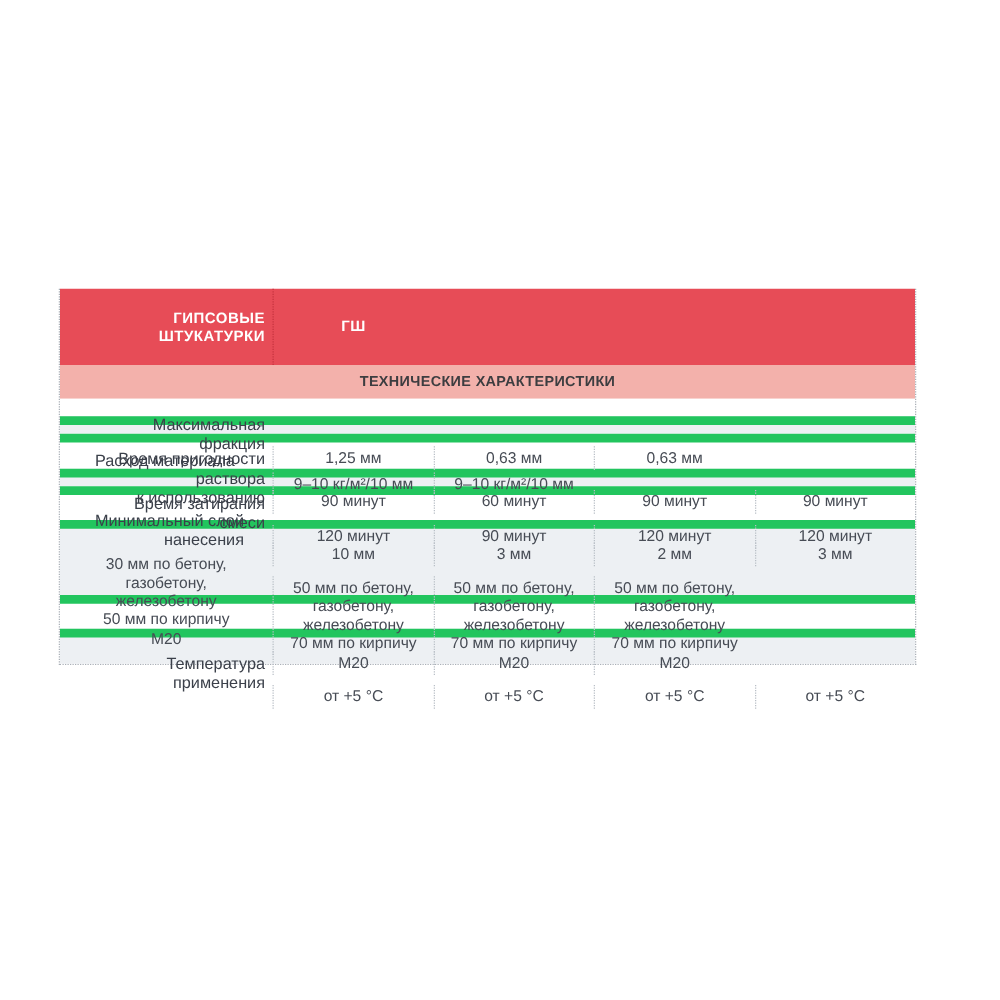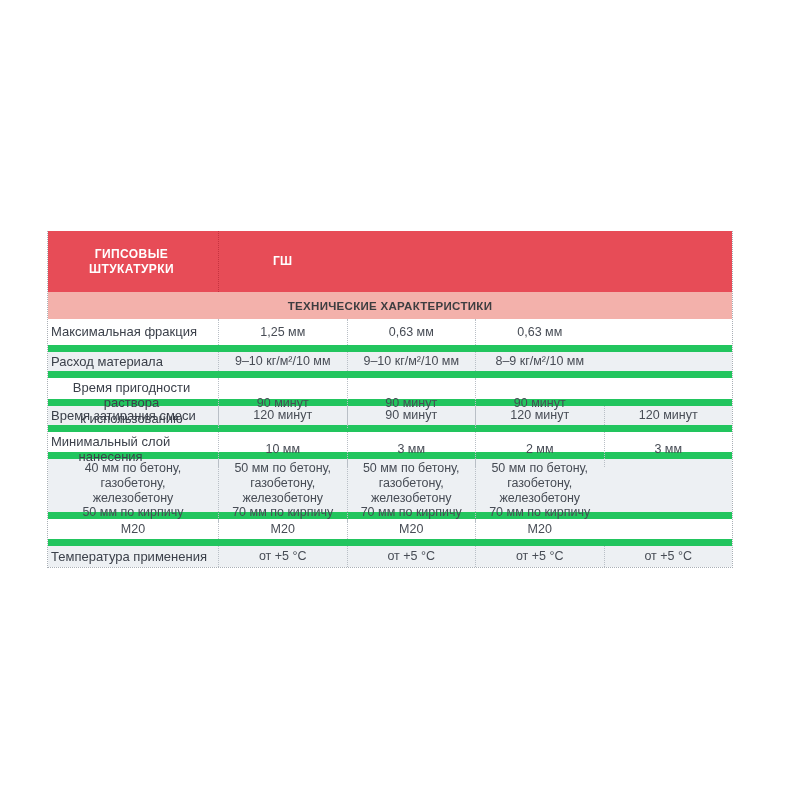--- a/index.html
+++ b/index.html
@@ -25,22 +25,22 @@
     justify-content: center;
     text-align: center;
     font-size: 12.5px;
     color: #474c55;
     padding: 2px 6px;
     white-space: pre-line;
     line-height: 1.18;
   }
   .label-cell {
     justify-content: flex-start;
-    text-align: center;
-    padding-left: 3px;
+    text-align: right;
+    padding-left: 28px;
     color: #3b404a;
     font-size: 13px;
   }
   
   .header-row { height: 61px; background: #e74c57; }
   .header-row .cell {
     color: #ffffff;
     font-weight: bold;
     font-size: 12px;
     letter-spacing: 0.4px;
@@ -58,22 +58,22 @@
   .band-title {
     font-weight: bold;
     font-size: 11.5px;
     color: #3d3d40;
     letter-spacing: 0.3px;
   }
   
   .body-row { background: #ffffff; }
   .body-row.alt { background: #edf0f3; }
   .body-row + .body-row { border-top: 7px solid #22c55e; }
-  .body-row .cell + .cell { border-left: 1px dotted #b9bfc6; }
-  .r-h26 { height: 26px; }
+  .body-row .cell + .cell { border-left: 1px dotted #b9bfc6; margin-top: 38px; }
+  .r-h26 { height: 14px; }
   .r-h27 { height: 27px; }
   .r-h28 { height: 28px; }
   .r-h60 { height: 60px; }
 </style>
 </head>
 <body>
 
 <div class="spec-table">
 
   <div class="row header-row">
@@ -89,27 +89,27 @@
     <div class="cell label-cell">Максимальная фракция</div>
     <div class="cell">1,25 мм</div>
     <div class="cell">0,63 мм</div>
     <div class="cell">0,63 мм</div>
   </div>
 
   <div class="row body-row alt r-h26">
     <div class="cell label-cell">Расход материала</div>
     <div class="cell">9–10 кг/м²/10 мм</div>
     <div class="cell">9–10 кг/м²/10 мм</div>
-    <div class="cell">8–9 кг/м²/10 мм</div>
   </div>
 
   <div class="row body-row r-h28">
     <div class="cell label-cell">Время пригодности раствора
 к использованию</div>
     <div class="cell">90 минут</div>
+    <div class="cell">60 минут</div>
     <div class="cell">90 минут</div>
     <div class="cell">90 минут</div>
   </div>
 
   <div class="row body-row alt r-h26">
     <div class="cell label-cell">Время затирания смеси</div>
     <div class="cell">120 минут</div>
     <div class="cell">90 минут</div>
     <div class="cell">120 минут</div>
     <div class="cell">120 минут</div>
@@ -118,21 +118,21 @@
   <div class="row body-row r-h27">
     <div class="cell label-cell">Минимальный слой
 нанесения</div>
     <div class="cell">10 мм</div>
     <div class="cell">3 мм</div>
     <div class="cell">2 мм</div>
     <div class="cell">3 мм</div>
   </div>
 
   <div class="row body-row alt r-h60">
-    <div class="cell">40 мм по бетону,
+    <div class="cell">30 мм по бетону,
 газобетону,
 железобетону
 50 мм по кирпичу</div>
     <div class="cell">50 мм по бетону,
 газобетону,
 железобетону
 70 мм по кирпичу</div>
     <div class="cell">50 мм по бетону,
 газобетону,
 железобетону

